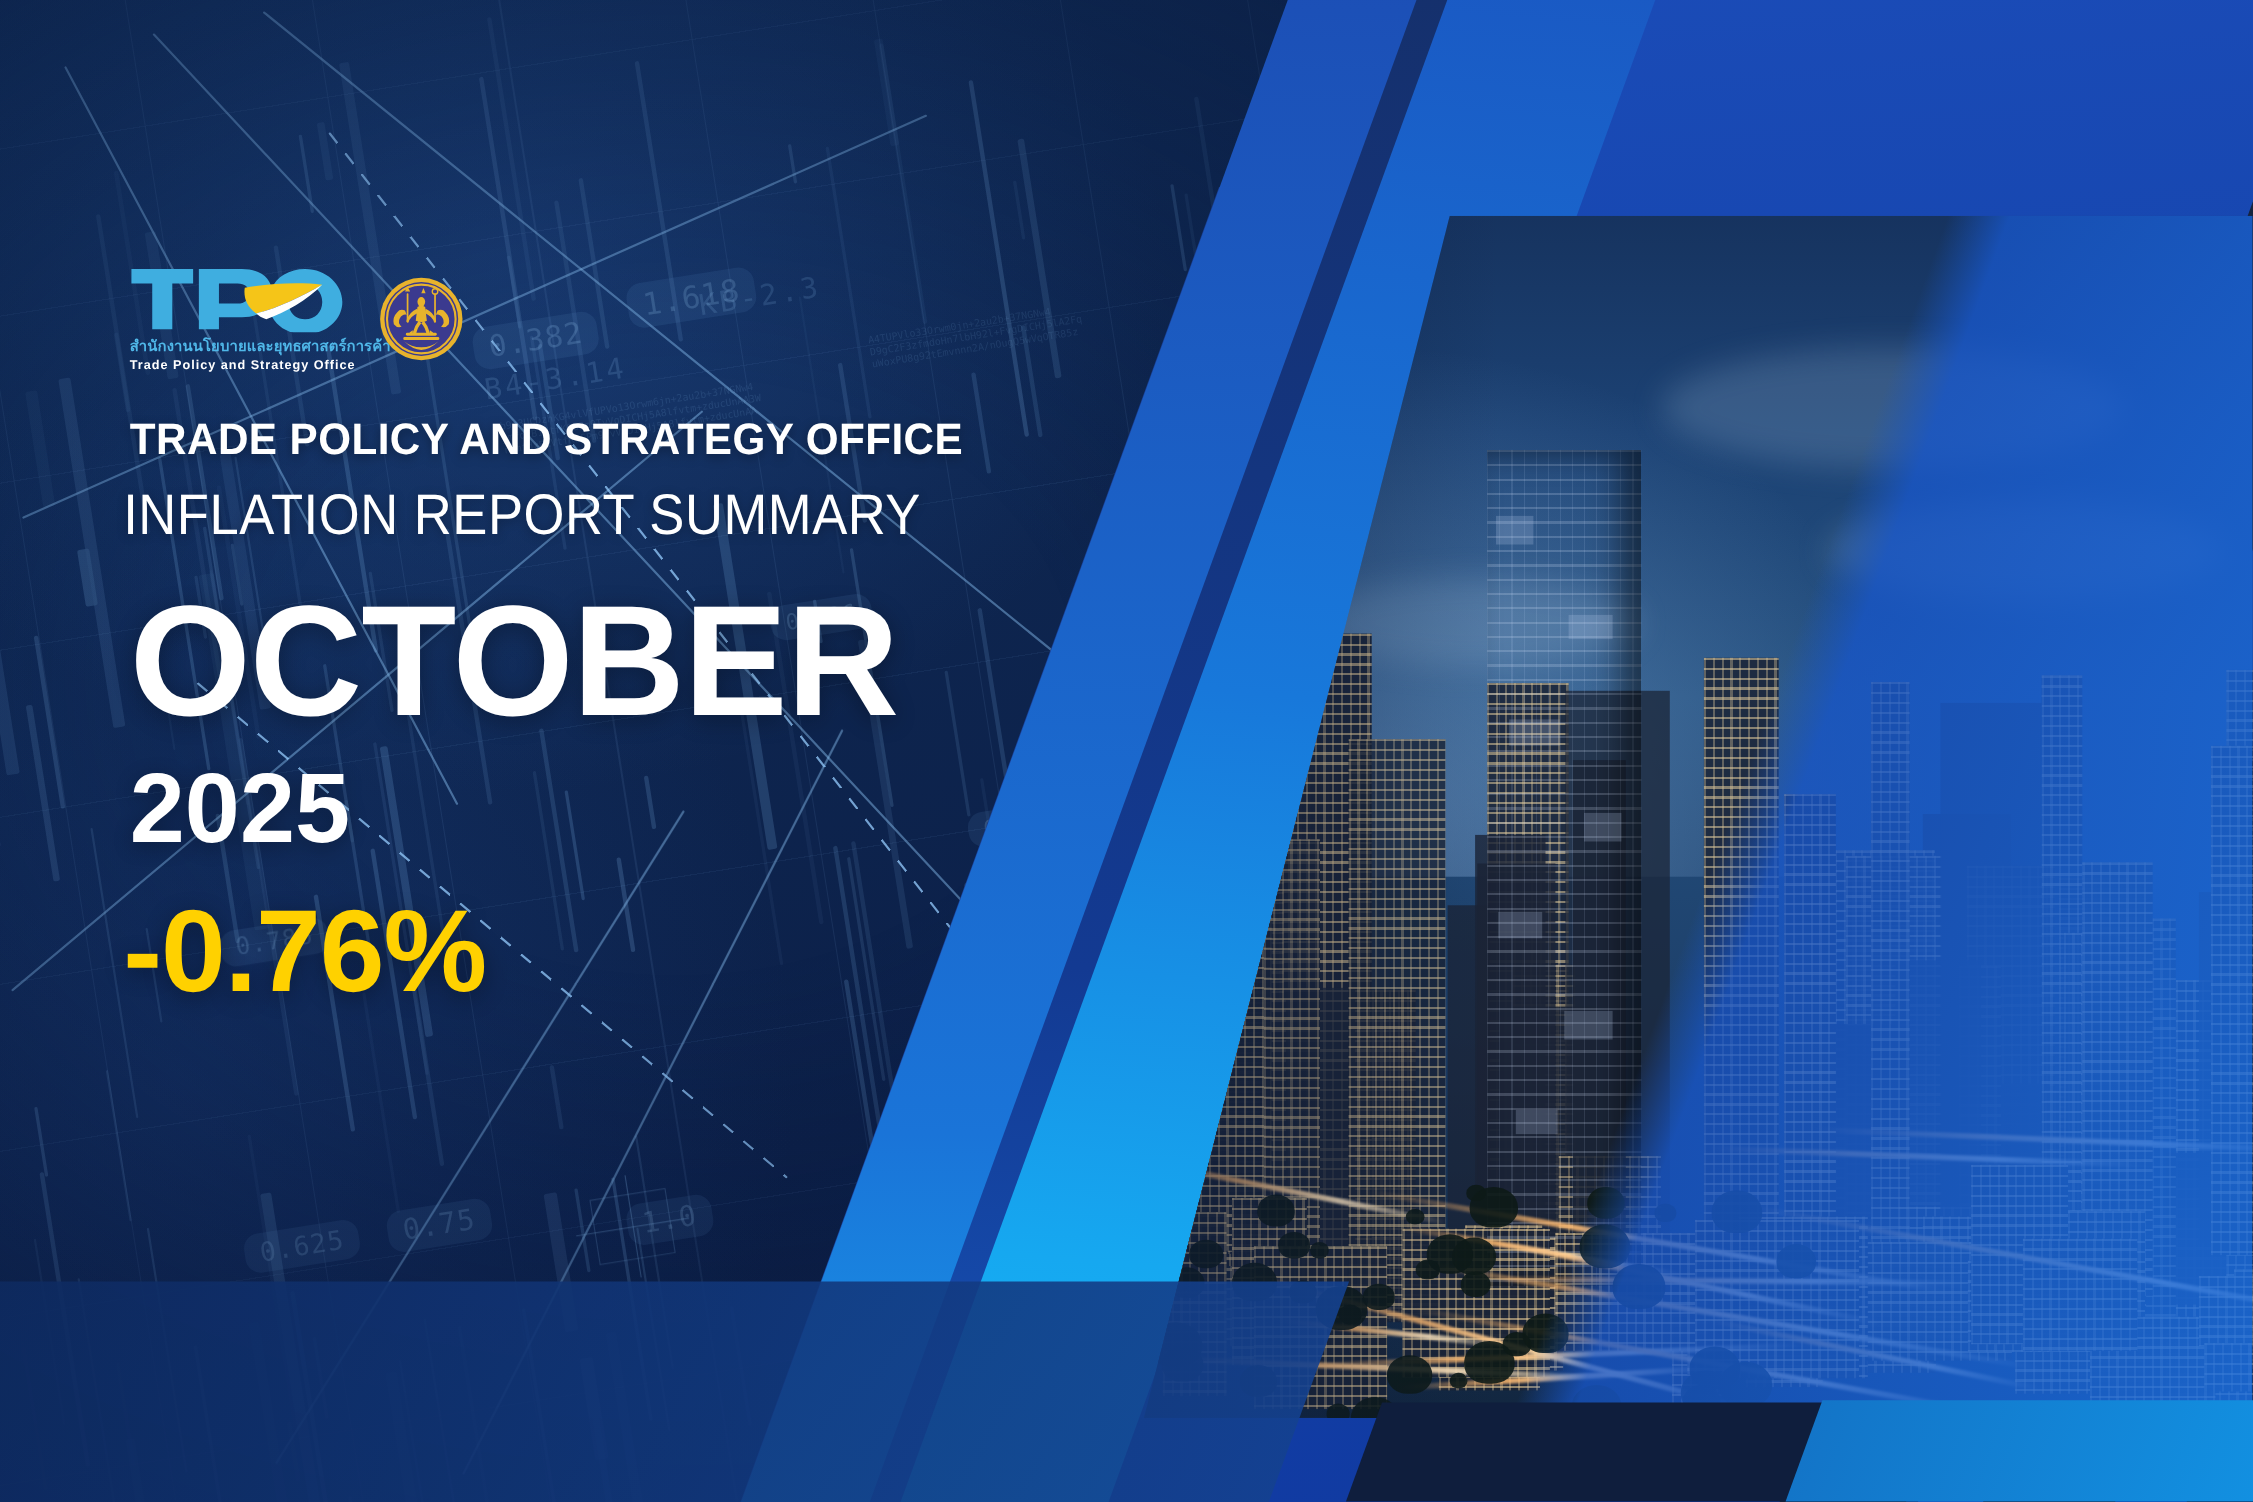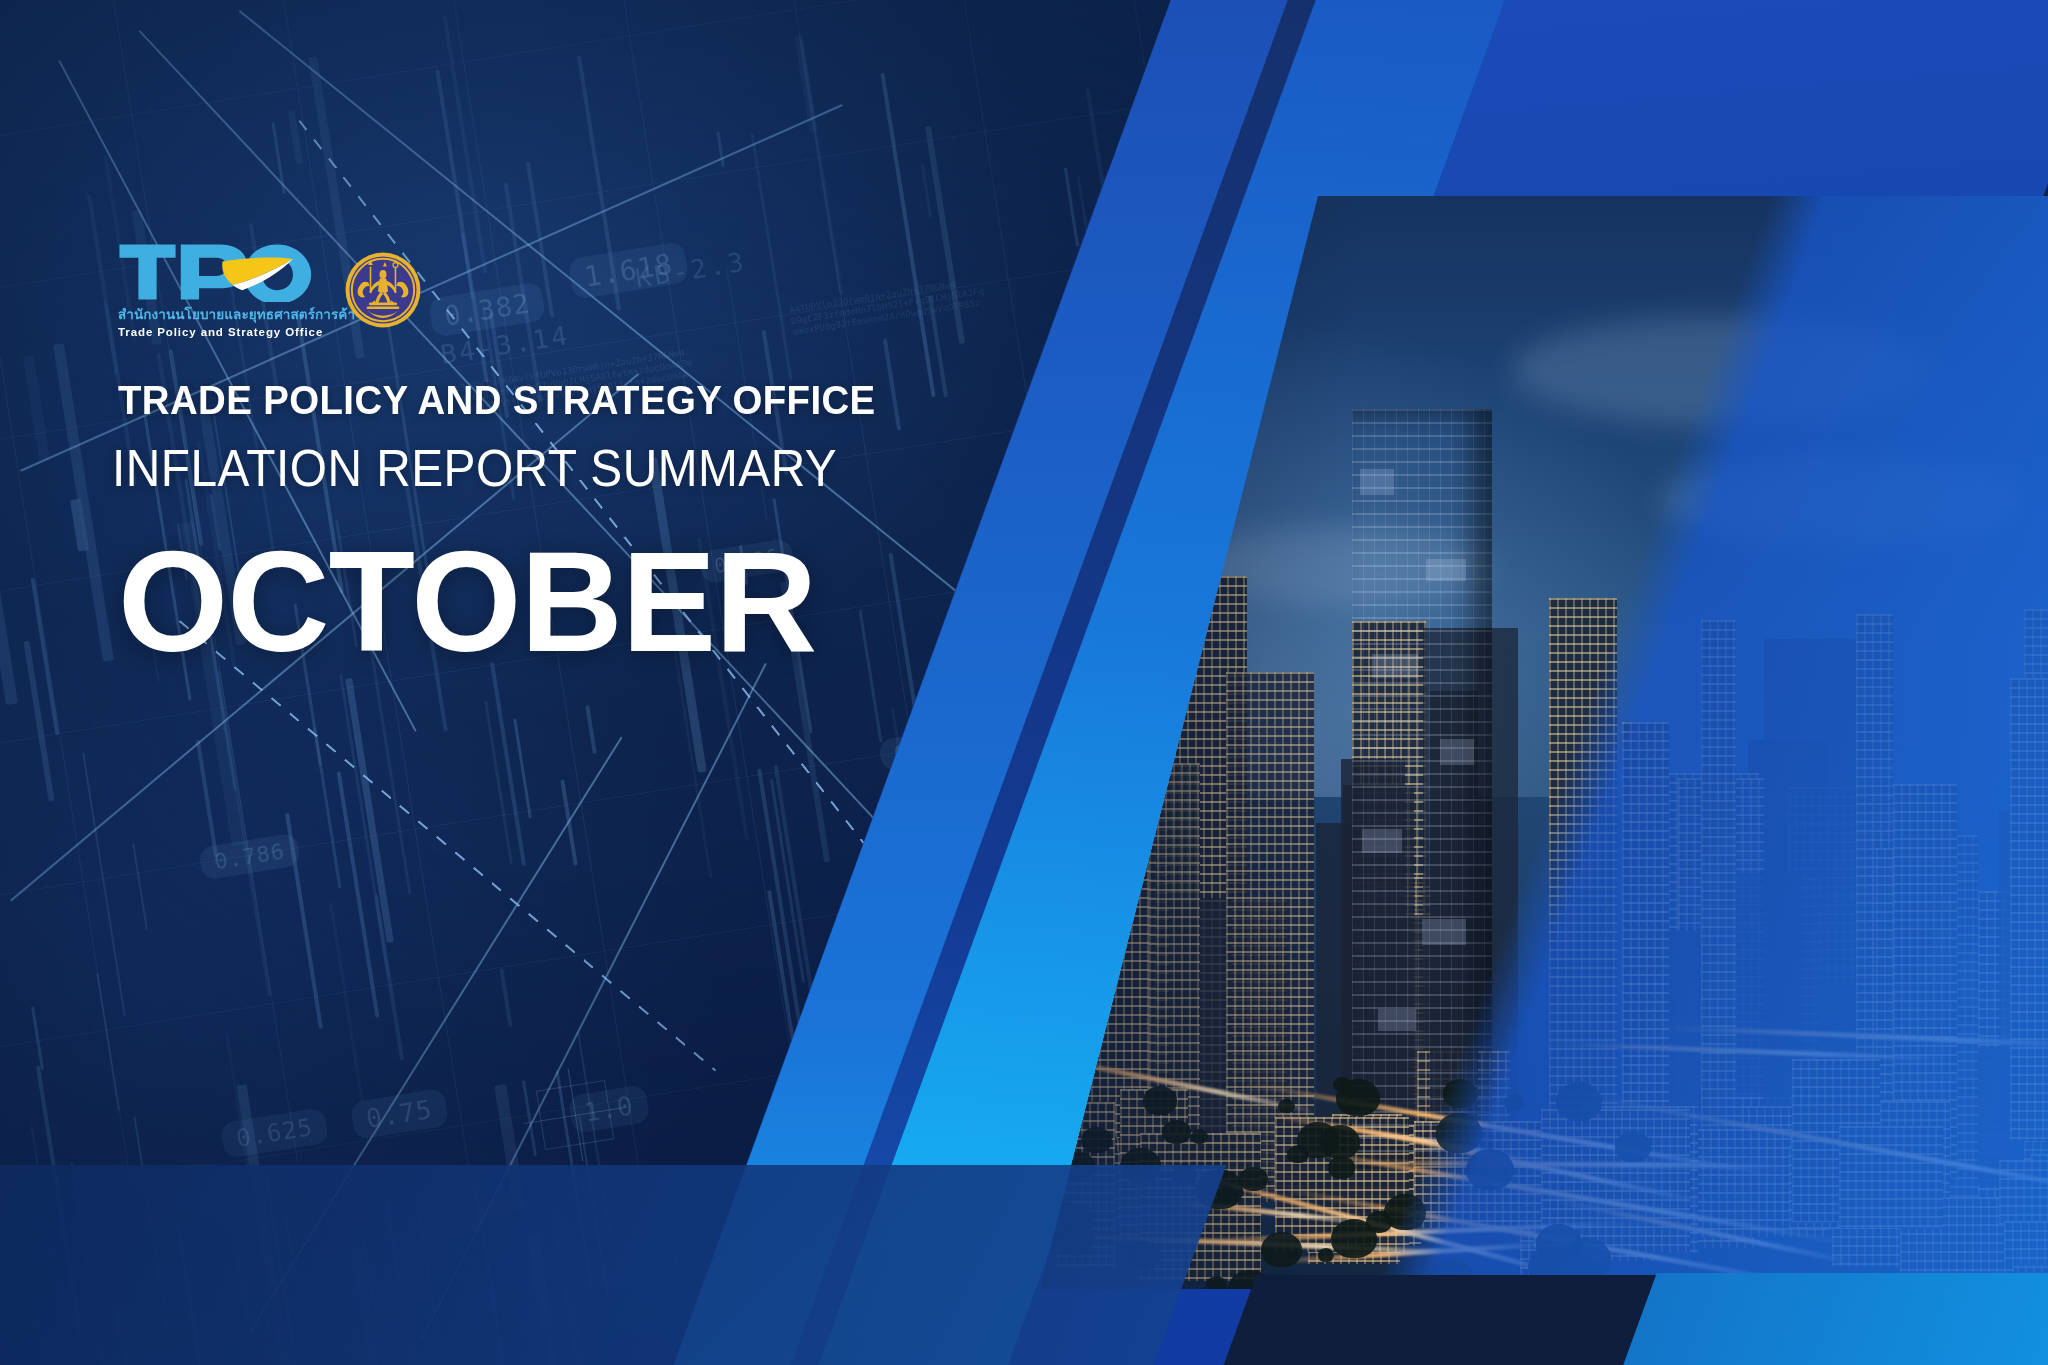--- a/index.html
+++ b/index.html
@@ -738,15 +738,17 @@
           <path d="M30 76 q8 7 20 7 q12 0 20 -7 q-10 10 -20 10 q-10 0 -20 -10 z"></path>
           <path d="M40 63 q-4 2 -5 5 l5 0 z"></path>
           <path d="M60 63 q4 2 5 5 l-5 0 z"></path>
         </g>
       </svg>
     </div>
 
     <div class="org-title">TRADE POLICY AND STRATEGY OFFICE</div>
     <div class="report-title">INFLATION REPORT SUMMARY</div>
     <div class="month">OCTOBER</div>
+    <div class="year">2025</div>
+    <div class="rate">-0.76%</div>
 
   </div>
 </div>
 
 </body></html>

